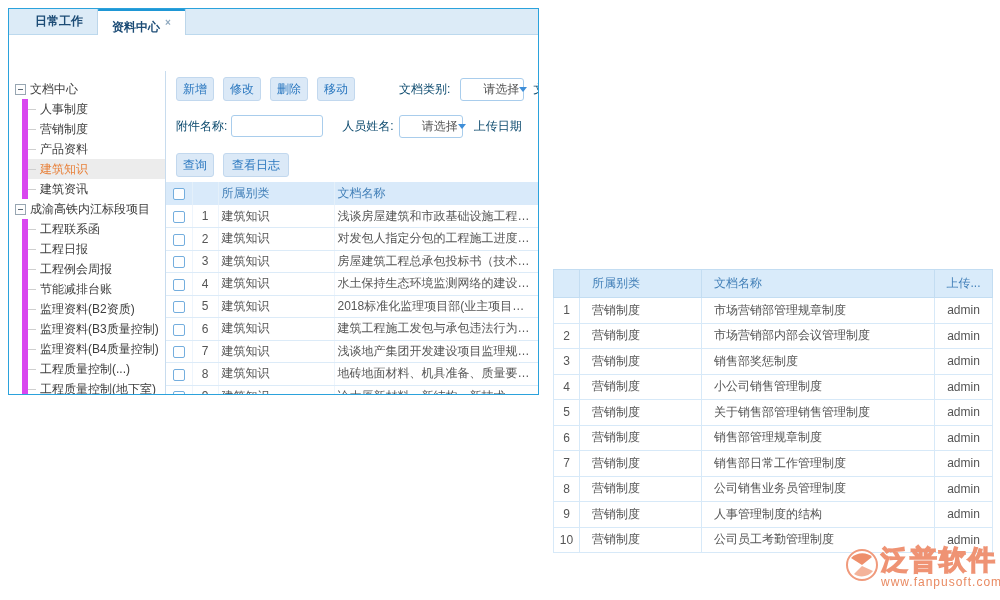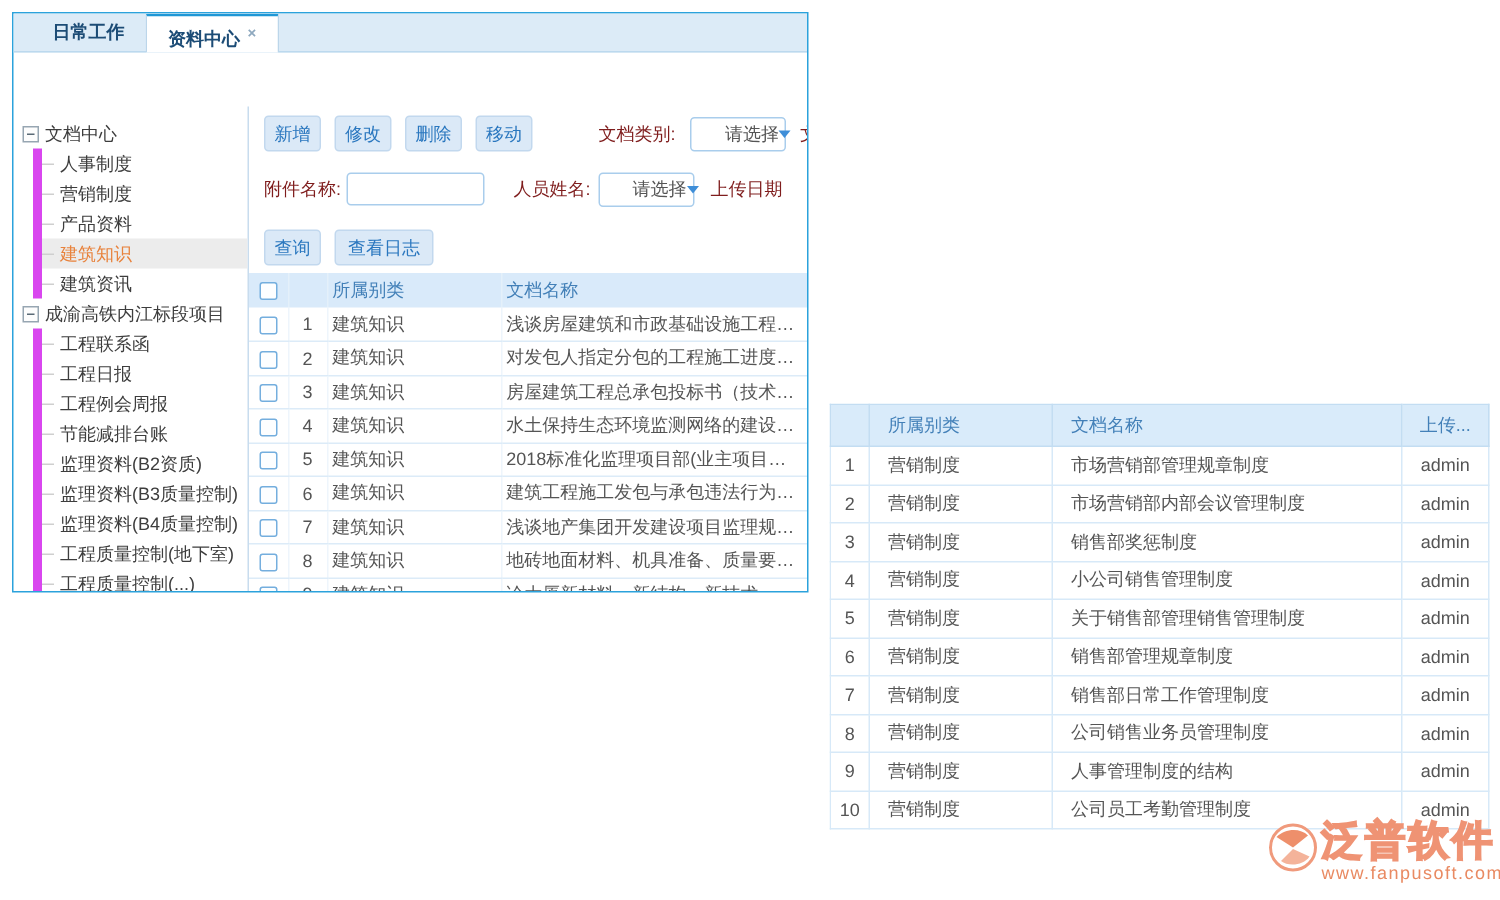--- a/index.html
+++ b/index.html
@@ -26,21 +26,21 @@
   .tree-item.selected { background:#ececec; color:#e8823c; }
 
   
   .content { flex:1; position:relative; background:#fff; overflow:hidden; }
   .frow { position:absolute; left:0; right:0; display:flex; align-items:center; padding-left:10px; white-space:nowrap; }
   .r1 { top:6px; height:24px; }
   .r2 { top:43px; height:24px; }
   .r3 { top:82px; height:24px; }
   .btn { font-size:12px; color:#2a77bf; background:#dbe9f7; border:1px solid #c2d8ee; border-radius:3px; height:24px; padding:0 6px; line-height:22px; cursor:pointer; margin-right:9px; }
   .btn.wide { padding:0 8px; }
-  .flabel { font-size:12px; color:#7f1d1d; }
+  .flabel { font-size:12px; color:#0c4a6e; }
   .sel { width:64px; height:23px; border:1px solid #a9cdec; border-radius:3px; background:#fff; display:inline-flex; align-items:center; justify-content:space-between; padding:0 22px; font-size:12px; color:#555; cursor:pointer; }
   .sel .arr { width:0; height:0; border-left:4px solid transparent; border-right:4px solid transparent; border-top:5px solid #3e8ed8; }
   .tinput { width:92px; height:22px; border:1px solid #a9cdec; border-radius:3px; background:#fff; font-size:12px; padding:0 4px; color:#555; }
   .ml35{margin-left:35px;} .ml10{margin-left:10px;} .ml9{margin-left:9px;} .ml4{margin-left:4px;} .ml19{margin-left:19px;} .ml5{margin-left:5px;} .ml11{margin-left:11px;}
 
   table { border-collapse:collapse; table-layout:fixed; font-size:12px; }
   .t1 { position:absolute; top:111px; left:0; width:373px; }
   .t1 th { height:23px; background:#d9eafa; color:#4380b8; font-weight:normal; text-align:left; padding:0 3px; border-right:1px solid #e4f0fa; }
   .t1 td { height:22.5px; color:#555; padding:0 3px; border-bottom:1px solid #dcebf8; border-right:1px solid #eef5fc; background:#fff; overflow:hidden; white-space:nowrap; text-overflow:ellipsis; }
   .t1 .c-checkbox { width:26px; text-align:center; }
@@ -136,25 +136,25 @@
           <div class="tree-item">
             <span class="dash"></span>
             <span>监理资料(B3质量控制)</span>
           </div>
           <div class="tree-item">
             <span class="dash"></span>
             <span>监理资料(B4质量控制)</span>
           </div>
           <div class="tree-item">
             <span class="dash"></span>
+            <span>工程质量控制(...)</span>
+          </div>
+          <div class="tree-item">
+            <span class="dash"></span>
             <span>工程质量控制(地下室)</span>
-          </div>
-          <div class="tree-item">
-            <span class="dash"></span>
-            <span>工程质量控制(...)</span>
           </div>
         </div>
     </div>
 
     <div class="content">
 
       <div class="frow r1">
         <button class="btn">新增</button>
         <button class="btn">修改</button>
         <button class="btn">删除</button>

